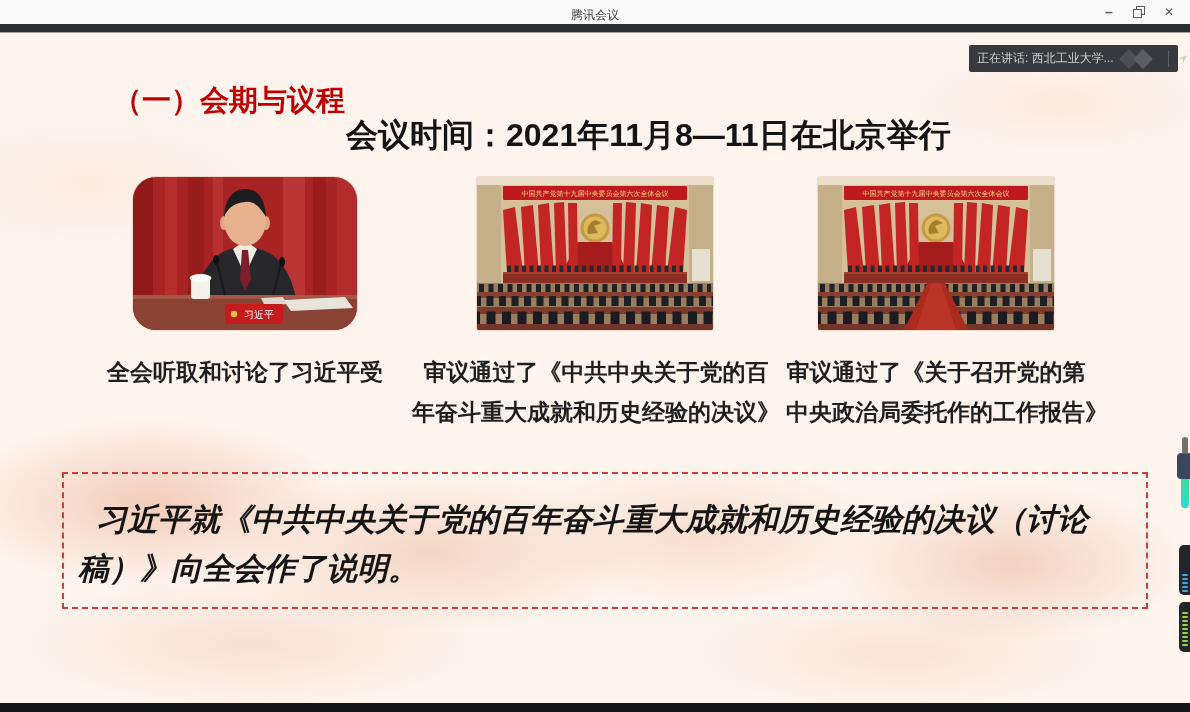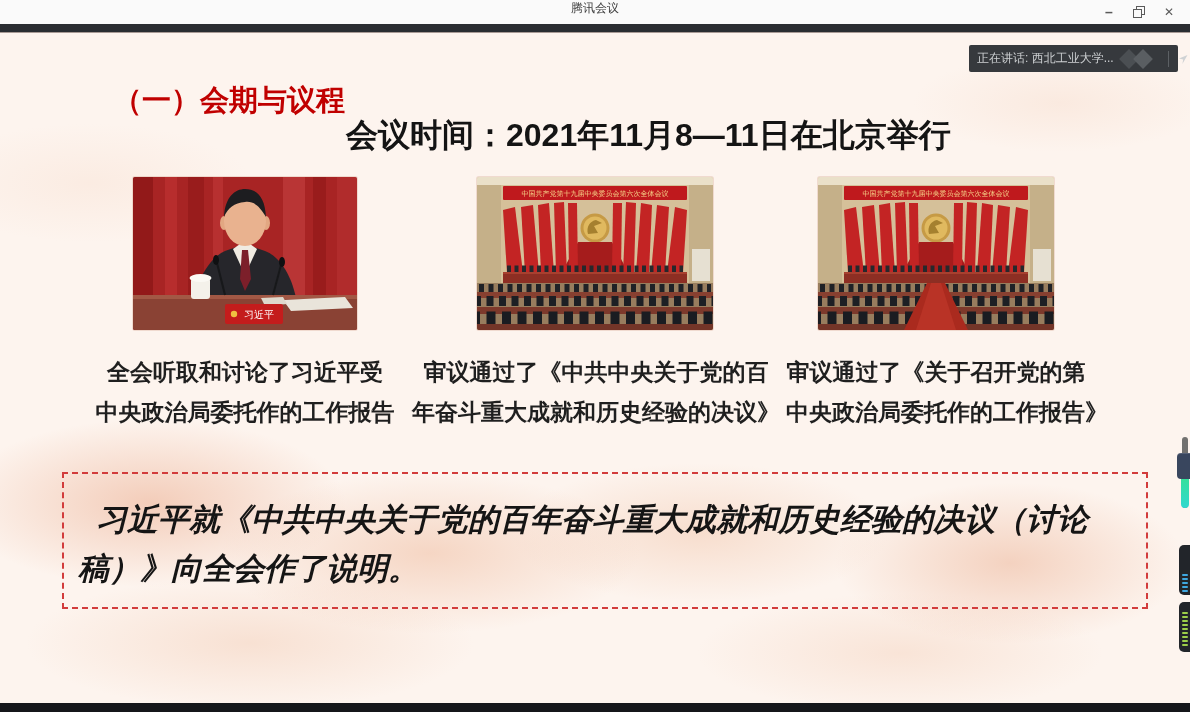--- a/index.html
+++ b/index.html
@@ -2,21 +2,21 @@
 <html><head>
 <meta charset="utf-8">
 <style>
   * { margin:0; padding:0; box-sizing:border-box; }
   html,body { width:1190px; height:712px; overflow:hidden; }
   body { font-family:"Liberation Sans","DejaVu Sans",sans-serif; }
   .screen { position:relative; width:1190px; height:712px; background:#fdf4ee; overflow:hidden; }
 
   
   .titlebar { position:absolute; top:0; left:0; width:1190px; height:24px; background:#fafafa;
-    display:flex; align-items:flex-start; justify-content:center; }
+    display:flex; align-items:flex-end; justify-content:center; }
   .titlebar-title { font-size:12px; color:#3c3c3c; }
   .win-controls { position:absolute; right:6px; top:0; height:24px; display:flex; align-items:center; }
   .win-btn { width:30px; height:24px; display:flex; align-items:center; justify-content:center;
     color:#5a5a5a; font-size:12px; cursor:default; }
   .min-glyph { font-weight:bold; font-size:14px; line-height:10px; }
 
   
   .top-strip { position:absolute; top:24px; left:0; width:1190px; height:9px; background:#2a2d31;
     border-bottom:1px solid #a89a95; }
 
@@ -33,21 +33,21 @@
       radial-gradient(ellipse 230px 85px at 90px 150px, rgba(246,216,198,.3), rgba(246,216,198,0) 70%);
   }
 
   .slide-heading { position:absolute; left:113px; top:81px; font-size:29px; font-weight:bold;
     color:#c00000; white-space:nowrap; }
   .slide-subheading { position:absolute; left:346px; top:114px; font-size:32px; font-weight:bold;
     color:#141414; white-space:nowrap; }
 
   .figure { position:absolute; top:177px; border-radius:2px; overflow:hidden; box-shadow:0 0 0 1px rgba(215,170,150,.35); }
   .figure svg { display:block; }
-  .fig1 { left:133px; width:224px; height:153px; }
+  .fig1 { left:133px; width:224px; height:153px;border-radius:23px; }
   .fig2 { left:477px; width:236px; height:153px; }
   .fig3 { left:818px; width:236px; height:153px; }
 
   .caption { position:absolute; top:352px; text-align:center; font-size:23px; font-weight:600;
     color:#1f1f1f; line-height:40px; }
   .cap1 { left:70px; width:350px; }
   .cap2 { left:408px; width:376px; }
   .cap3 { left:786px; width:300px; }
   .caption div { white-space:nowrap; }
 
@@ -238,21 +238,20 @@
         <rect y="130" width="236" height="7" fill="#7d392b"></rect>
         <line x1="0" y1="141" x2="236" y2="141" stroke="#1a1c21" stroke-width="13" stroke-dasharray="9 6.5" stroke-dashoffset="6"></line>
         <rect y="147" width="236" height="6" fill="#733528"></rect>
         <polygon points="109,106 127,106 150,153 86,153" fill="#aa2a1e"></polygon>
         <polygon points="113,106 123,106 138,153 98,153" fill="#b93326"></polygon>
       </svg>
     </div>
 
     <div class="caption cap1" style="top:319px;">
       <div>全会听取和讨论了习近平受</div>
-      <div>中央政治局委托作的工作报告</div>
     </div>
     <div class="caption cap2" style="top:319px;">
       <div>审议通过了《中共中央关于党的百</div>
       <div>年奋斗重大成就和历史经验的决议》</div>
     </div>
     <div class="caption cap3" style="top:319px;">
       <div>审议通过了《关于召开党的第</div>
       <div>中央政治局委托作的工作报告》</div>
     </div>
 

